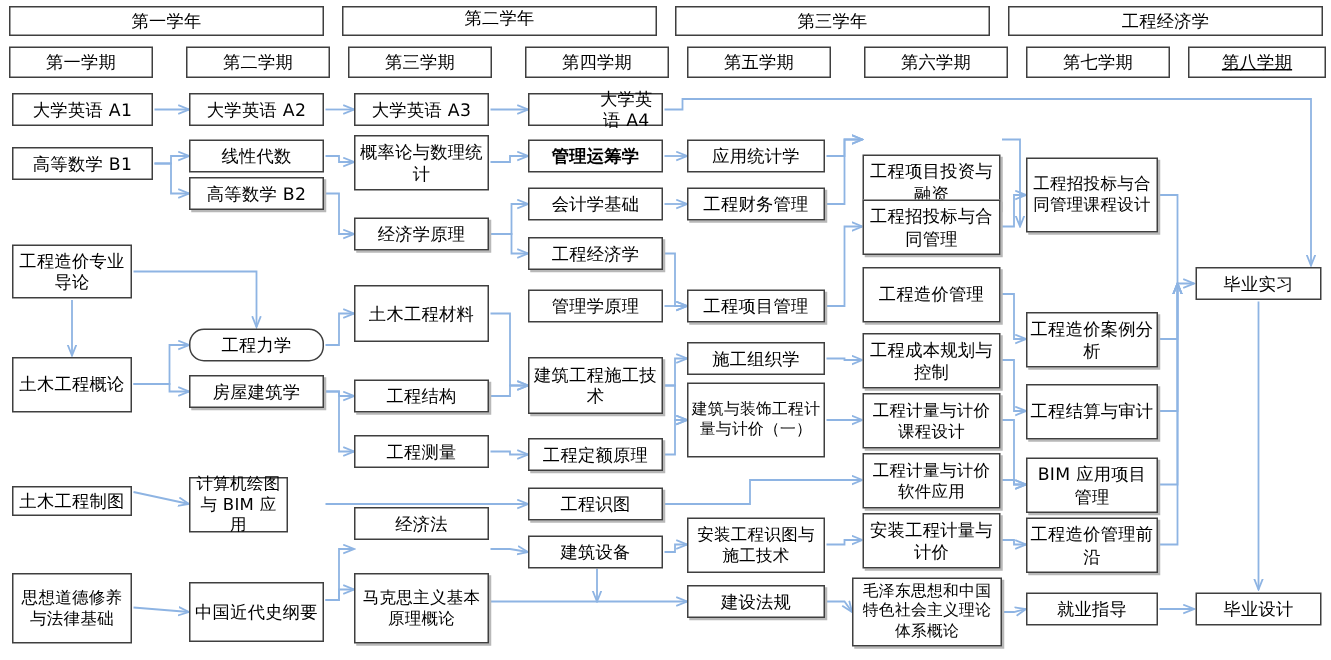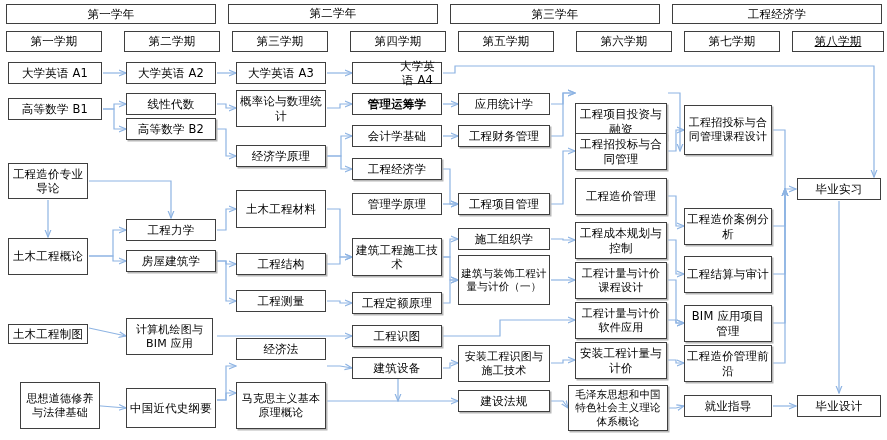--- a/index.html
+++ b/index.html
@@ -106,27 +106,27 @@
       <div class="box termhdr" style="left: 576px; top: 31px; width: 96px; height: 21px;">第六学期</div>
       <div class="box termhdr" style="left: 684px; top: 31px; width: 96px; height: 21px;">第七学期</div>
       <div class="box termhdr" style="left: 792px; top: 31px; width: 92px; height: 21px; text-decoration: underline;">第八学期</div>
     </div>
   <div id="course-layer">
       <div class="box node" id="node-c1" style="left: 8px; top: 62px; width: 94px; height: 22px;">大学英语 A1</div>
       <div class="box node" id="node-c2" style="left: 8px; top: 98px; width: 94px; height: 22px;">高等数学 B1</div>
       <div class="box node" id="node-c3" style="left: 8px; top: 163px; width: 80px; height: 36px;">工程造价专业导论</div>
       <div class="box node" id="node-c4" style="left: 8px; top: 238px; width: 80px; height: 37px;">土木工程概论</div>
       <div class="box node" id="node-c5" style="left: 8px; top: 324px; width: 80px; height: 20px;">土木工程制图</div>
-      <div class="box node t3" id="node-c6" style="left: 20px; top: 382px; width: 80px; height: 47px;">思想道德修养与法律基础</div>
+      <div class="box node t3" id="node-c6" style="left: 8px; top: 382px; width: 80px; height: 47px;">思想道德修养与法律基础</div>
       <div class="box node" id="node-c7" style="left: 126px; top: 62px; width: 90px; height: 22px;">大学英语 A2</div>
       <div class="box node" id="node-c8" style="left: 126px; top: 93px; width: 90px; height: 22px;">线性代数</div>
       <div class="box node shadow" id="node-c9" style="left: 126px; top: 118px; width: 90px; height: 22px;">高等数学 B2</div>
-      <div class="box node" id="node-c10" style="left: 126px; top: 219px; width: 90px; height: 22px;">工程力学</div>
+      <div class="box node" id="node-c10" style="left: 126px; top: 219px; width: 90px; height: 22px; border-radius: 10px;">工程力学</div>
       <div class="box node shadow" id="node-c11" style="left: 126px; top: 250px; width: 90px; height: 22px;">房屋建筑学</div>
-      <div class="box node t3" id="node-c12" style="left: 126px; top: 318px; width: 87px; height: 37px;">计算机绘图与 BIM 应用</div>
+      <div class="box node t3" id="node-c12" style="left: 126px; top: 318px; width: 66px; height: 37px;">计算机绘图与 BIM 应用</div>
       <div class="box node" id="node-c13" style="left: 126px; top: 388px; width: 90px; height: 40px;">中国近代史纲要</div>
       <div class="box node" id="node-c14" style="left: 236px; top: 62px; width: 90px; height: 22px;">大学英语 A3</div>
       <div class="box node" id="node-c15" style="left: 236px; top: 90px; width: 90px; height: 37px;">概率论与数理统计</div>
       <div class="box node shadow" id="node-c16" style="left: 236px; top: 145px; width: 90px; height: 22px;">经济学原理</div>
       <div class="box node" id="node-c17" style="left: 236px; top: 190px; width: 90px; height: 38px;">土木工程材料</div>
       <div class="box node shadow" id="node-c18" style="left: 236px; top: 253px; width: 90px; height: 22px;">工程结构</div>
       <div class="box node" id="node-c19" style="left: 236px; top: 290px; width: 90px; height: 22px;">工程测量</div>
       <div class="box node" id="node-c20" style="left: 236px; top: 338px; width: 90px; height: 22px;">经济法</div>
       <div class="box node t3 shadow" id="node-c21" style="left: 236px; top: 382px; width: 90px; height: 47px;">马克思主义基本原理概论</div>
       <div class="box node" id="node-c22" style="left: 352px; top: 62px; width: 90px; height: 22px; padding-left: 43px;">大学英语 A4</div>

